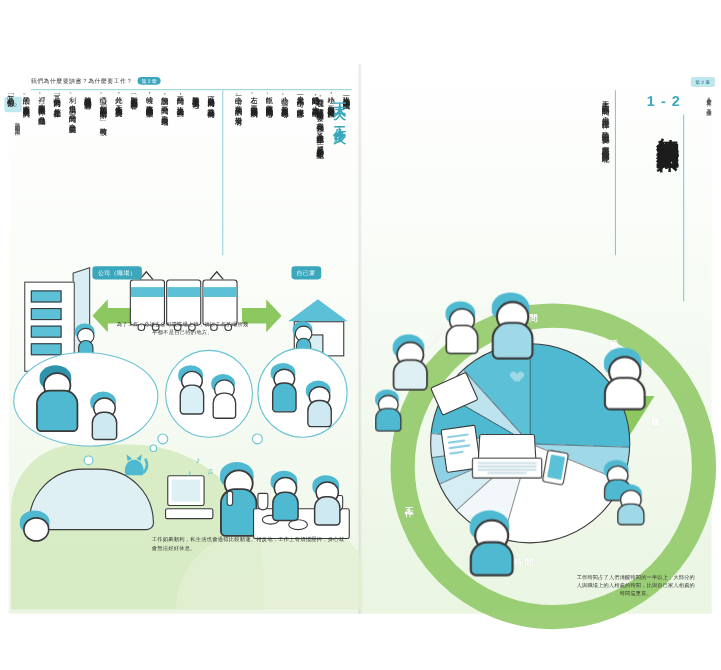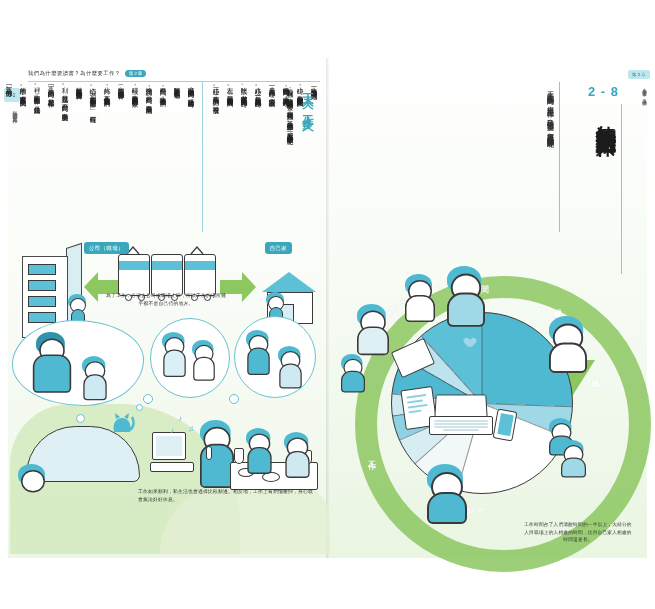--- a/index.html
+++ b/index.html
@@ -425,21 +425,21 @@
         <div class="face"></div>
       <div class="torso" style="left:1px;top:14px;width:16px;height:18px;background:#cfe9f2;"></div>
     </div>
 
     <div class="cap" style="left:128px;top:252px;width:176px;text-align:left;">工作如果順利，私生活也會過得比較順遂。相反地，工作上有煩惱壓抑，身心就會無法好好休息。</div>
   </div>
 
   <div class="side-tab-r">第２章</div>
   <div class="side-vert-r">人為什麼要工作？為了賺錢？</div>
 
-  <div class="sec-num">2 - 8</div>
+  <div class="sec-num">1 - 2</div>
   <div class="title-rule"></div>
   <div class="sec-title">無法切割的生活與工作</div>
   <div class="lead-rule"></div>
   <div class="sec-lead">工作占了人生相當多的時間。但是不能只是工作，自己的生活也很重要。該怎麼思考工作與生活的關係才好呢？</div>
 
   <div class="circle-wrap">
 
     <div class="ring"></div>
     <svg style="position:absolute;left:210px;top:92px;" width="44" height="40">
       <polygon points="2,0 42,0 18,38" fill="#8cc760"></polygon>

